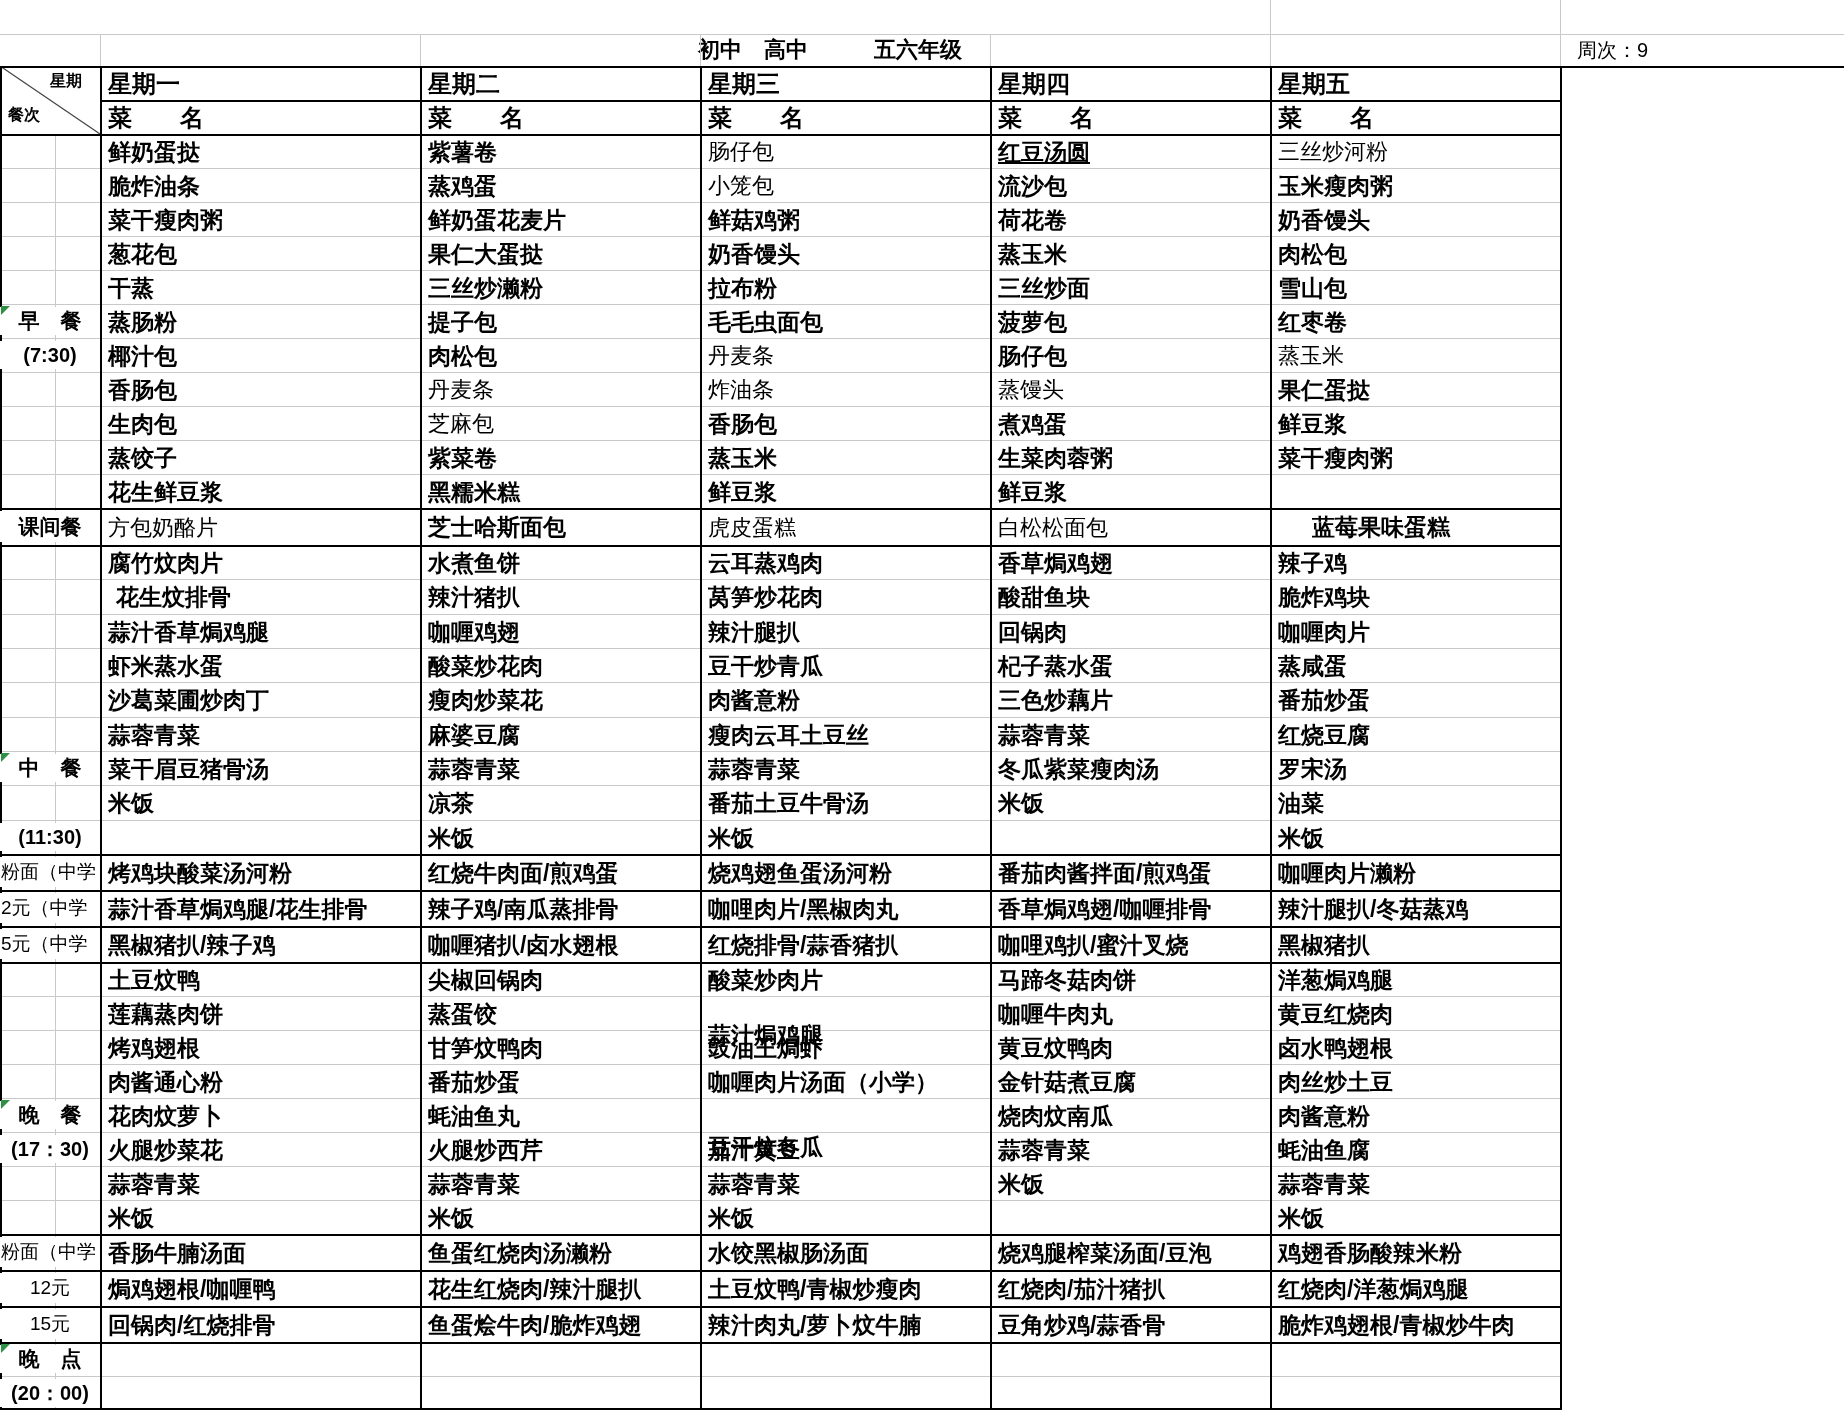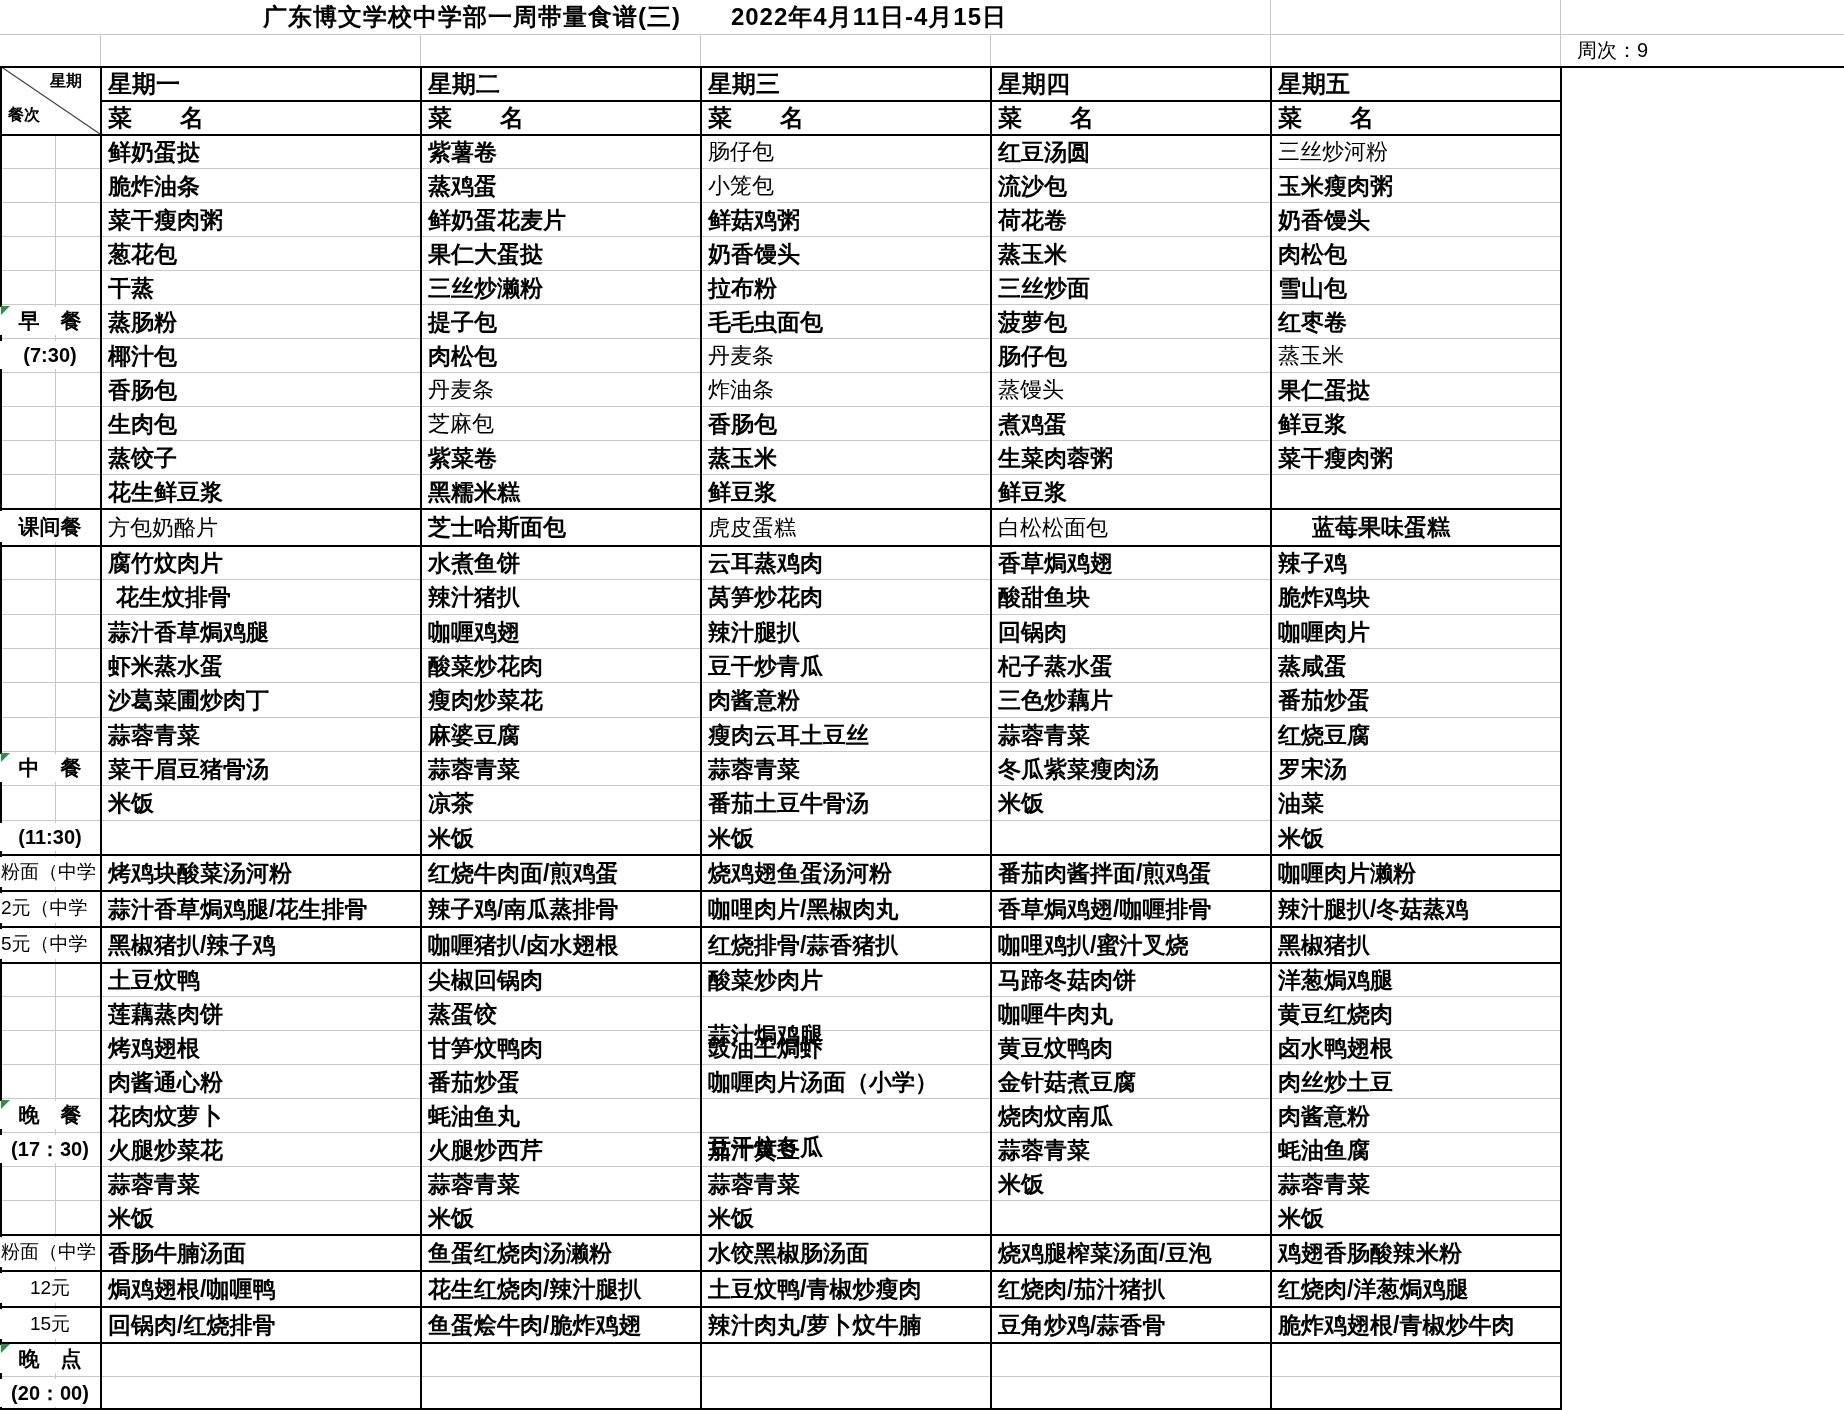--- a/index.html
+++ b/index.html
@@ -32,21 +32,21 @@
   #ll1{top:754px;height:28px;} #ll2{top:823px;height:28px;}
   #ln1{top:857px;height:30px;} #lp2{top:893px;height:30px;} #lp5{top:929px;height:30px;}
   #ld1{top:1101px;height:28px;} #ld2{top:1135px;height:28px;}
   #ln2{top:1237px;height:30px;} #lp12{top:1273px;height:30px;} #lp15{top:1309px;height:30px;}
   #ls1{top:1345px;height:28px;} #ls2{top:1379px;height:28px;}
 </style>
 </head>
 <body>
 
 <div class="sheet">
-  <div class="title">广东博文学校中学部一周带量食谱(三)　　2022年4月11日-4月15日</div>
+  <div class="info">初中　高中　　　五六年级</div>
   <div class="week">周次：9</div>
 
   <svg class="corner-svg" viewBox="0 0 100 68" preserveAspectRatio="none">
     <line x1="0" y1="0" x2="100" y2="68" stroke="#444" stroke-width="1.2"></line>
   </svg>
   <div class="corner-top">星期</div>
   <div class="corner-bot">餐次</div>
 
   <div class="lbl" id="lb1">早　餐</div>
   <div class="lbl time" id="lb2">(7:30)</div>
@@ -225,21 +225,21 @@
       <div class="cell" style="left: 700px; top: 1066px; width: 290px; height: 32px;">咖喱肉片汤面（小学）</div>
       <div class="cell" style="left: 700px; top: 1131px; width: 290px; height: 32px;">豆干炆冬瓜</div>
       <div class="cell" style="left: 700px; top: 1134px; width: 290px; height: 32px;">茄汁黄豆</div>
       <div class="cell" style="left: 700px; top: 1168px; width: 290px; height: 32px;">蒜蓉青菜</div>
       <div class="cell" style="left: 700px; top: 1202px; width: 290px; height: 32px;">米饭</div>
       <div class="cell" style="left: 700px; top: 1236px; width: 290px; height: 34px;">水饺黑椒肠汤面</div>
       <div class="cell" style="left: 700px; top: 1272px; width: 290px; height: 34px;">土豆炆鸭/青椒炒瘦肉</div>
       <div class="cell" style="left: 700px; top: 1308px; width: 290px; height: 34px;">辣汁肉丸/萝卜炆牛腩</div>
       <div class="cell dayhdr" style="left: 990px; top: 68px; width: 280px; height: 32px;">星期四</div>
       <div class="cell dayhdr" style="left: 990px; top: 102px; width: 280px; height: 32px;">菜　　名</div>
-      <div class="cell" style="left: 990px; top: 136px; width: 236px; height: 32px;">红豆汤圆</div>
+      <div class="cell" style="left: 990px; top: 136px; width: 236px; height: 32px; text-decoration: underline;">红豆汤圆</div>
       <div class="cell" style="left: 990px; top: 170px; width: 280px; height: 32px;">流沙包</div>
       <div class="cell" style="left: 990px; top: 204px; width: 280px; height: 32px;">荷花卷</div>
       <div class="cell" style="left: 990px; top: 238px; width: 280px; height: 32px;">蒸玉米</div>
       <div class="cell" style="left: 990px; top: 272px; width: 280px; height: 32px;">三丝炒面</div>
       <div class="cell" style="left: 990px; top: 306px; width: 280px; height: 32px;">菠萝包</div>
       <div class="cell" style="left: 990px; top: 340px; width: 280px; height: 32px;">肠仔包</div>
       <div class="cell light" style="left: 990px; top: 374px; width: 280px; height: 32px;">蒸馒头</div>
       <div class="cell" style="left: 990px; top: 408px; width: 280px; height: 32px;">煮鸡蛋</div>
       <div class="cell" style="left: 990px; top: 442px; width: 280px; height: 32px;">生菜肉蓉粥</div>
       <div class="cell" style="left: 990px; top: 476px; width: 280px; height: 32px;">鲜豆浆</div>

